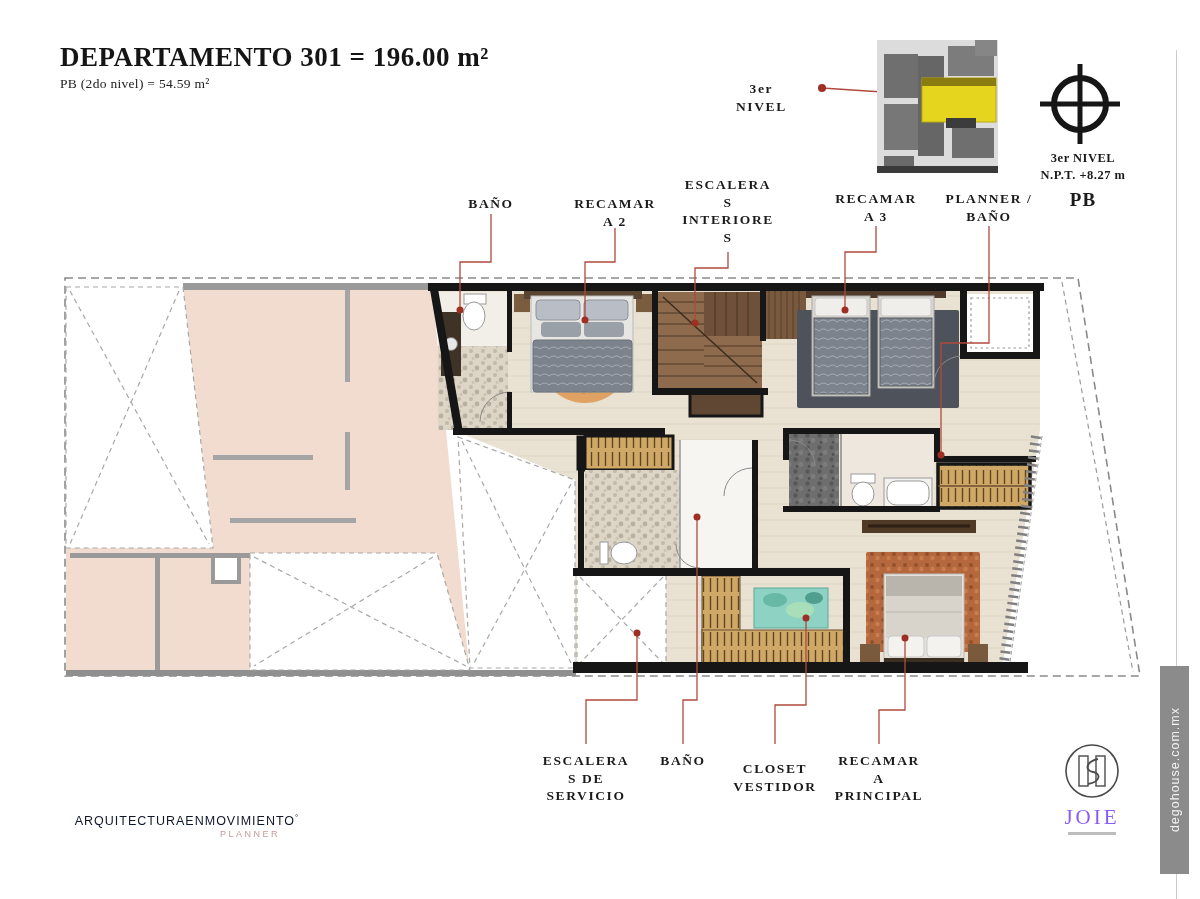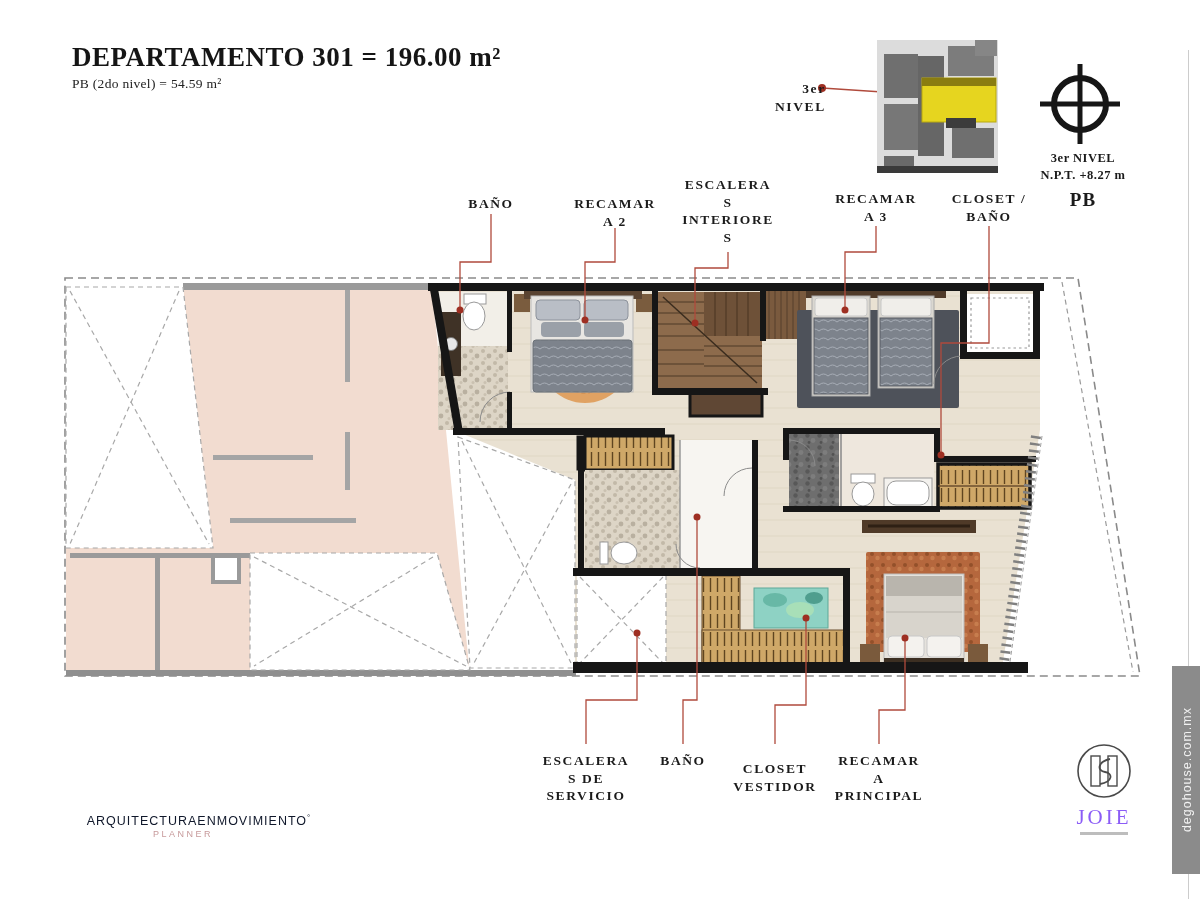--- a/index.html
+++ b/index.html
@@ -1,36 +1,36 @@
 <!DOCTYPE html>
 <html><head>
 <meta charset="utf-8">
 <style>
   html,body{margin:0;padding:0;background:#ffffff;}
   .canvas{position:relative;width:1200px;height:899px;background:#ffffff;overflow:hidden;
           font-family:"Liberation Serif", serif;color:#1d1d1d;}
-  .abs{position:absolute;margin-left:12px;}
+  .abs{position:absolute;}
   
   .hdr{left:60px;top:42px;}
   .hdr .title{font-size:27px;font-weight:bold;letter-spacing:.5px;color:#151515;}
   .hdr .sub{font-size:13.5px;margin-top:3px;letter-spacing:.3px;color:#222;}
   
   .plan-label{position:absolute;transform:translateX(-50%);text-align:center;
               font-size:13.5px;font-weight:600;letter-spacing:1.6px;line-height:1.3;
               white-space:pre-line;color:#1b1b1b;}
-  .callout-3er{left:775px;top:80px;transform:none;text-align:right;}
+  .callout-3er{left:736px;top:80px;transform:none;text-align:center;}
   
   .compass-text{left:1083px;top:150px;transform:translateX(-50%);text-align:center;
                 font-size:12.5px;letter-spacing:.5px;line-height:1.35;white-space:pre-line;}
   .compass-pb{left:1083px;top:188px;transform:translateX(-50%);font-size:19px;letter-spacing:1px;text-align:right;}
   
   .brand{left:62px;top:813px;width:250px;font-family:"Liberation Sans", sans-serif;}
   .brand .line1{font-size:12.5px;letter-spacing:1px;color:#0f172a;text-align:center;}
   .brand .line1 sup{font-size:8px;}
-  .brand .line2{font-size:9px;letter-spacing:2.5px;color:#c79a9b;text-align:center;width:218px;margin-top:1px;}
+  .brand .line2{font-size:9px;letter-spacing:2.5px;color:#c79a9b;text-align:right;width:218px;margin-top:1px;}
   
   .joie{left:1050px;top:742px;width:84px;text-align:center;}
   .joie .name{font-size:21px;letter-spacing:3px;color:#8b5cf6;margin-top:1px;}
   .joie .tagline{width:48px;height:3px;background:#bdbdbd;margin:2px auto 0 auto;}
   
   .wm-line{left:1176px;top:50px;width:1px;height:849px;background:#cccccc;}
   .wm-bar{left:1160px;top:666px;width:29px;height:208px;background:#8b8b8b;
           display:flex;align-items:center;justify-content:center;}
   .wm-bar span{writing-mode:vertical-rl;transform:rotate(180deg);color:#f2f2f2;
                font-family:"Liberation Sans", sans-serif;font-size:12.5px;letter-spacing:1px;}
@@ -349,21 +349,21 @@
 
   <div class="plan-label" style="left:491px;top:195px">BAÑO</div>
   <div class="plan-label" style="left:615px;top:195px">RECAMAR
 A 2</div>
   <div class="plan-label" style="left:728px;top:176px">ESCALERA
 S
 INTERIORE
 S</div>
   <div class="plan-label" style="left:876px;top:190px">RECAMAR
 A 3</div>
-  <div class="plan-label" style="left:989px;top:190px">CLOSET /
+  <div class="plan-label" style="left:989px;top:190px">PLANNER /
 BAÑO</div>
 
   <div class="plan-label" style="left:586px;top:752px">ESCALERA
 S DE
 SERVICIO</div>
   <div class="plan-label" style="left:683px;top:752px">BAÑO</div>
   <div class="plan-label" style="left:775px;top:760px">CLOSET
 VESTIDOR</div>
   <div class="plan-label" style="left:879px;top:752px">RECAMAR
 A

